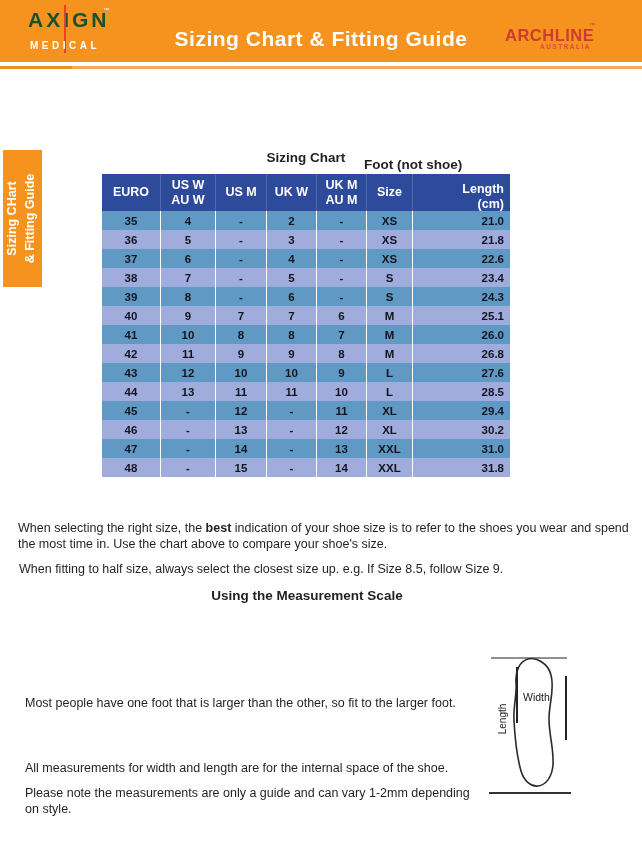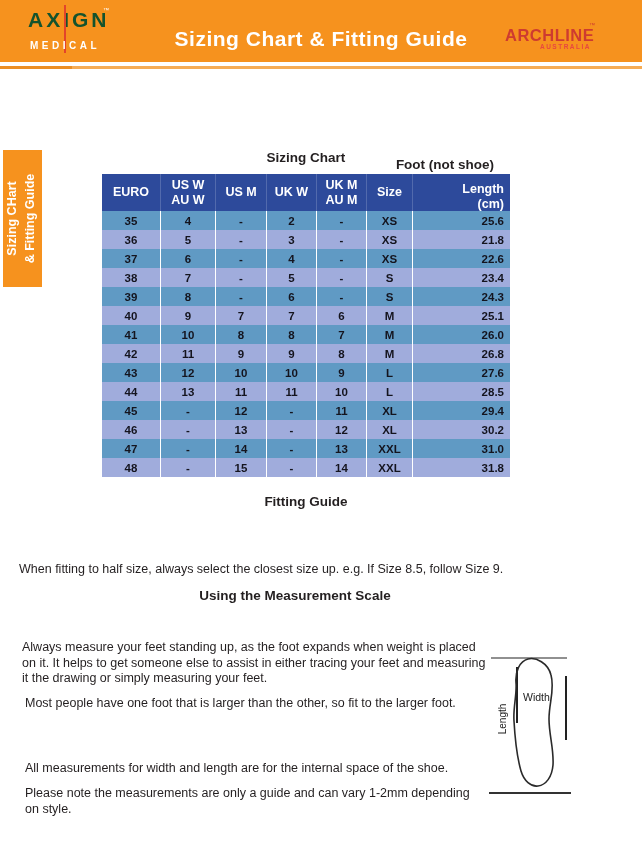--- a/index.html
+++ b/index.html
@@ -29,42 +29,42 @@
   .header-underline-left{position:absolute;left:0;top:66px;width:72px;height:2.5px;background:#EC8F25;}
   .header-underline-right{position:absolute;left:72px;top:66px;width:570px;height:2.5px;background:#F6AC55;}
 
   
   .side-tab{position:absolute;left:3px;top:150px;width:39px;height:137px;background:var(--orange);}
   .side-tab-label{position:absolute;left:-49px;top:49px;width:137px;height:39px;transform:rotate(-90deg);
                   color:#fff;font-weight:bold;font-size:12.5px;line-height:1.45;text-align:center;white-space:pre-line;}
 
   
   .chart-title{position:absolute;left:102px;top:150px;width:408px;text-align:center;font-size:13.5px;font-weight:bold;}
-  .foot-note{position:absolute;left:380px;top:157px;width:130px;text-align:center;font-size:13.5px;font-weight:bold;}
+  .foot-note{position:absolute;left:364px;top:157px;width:130px;text-align:left;font-size:13.5px;font-weight:bold;}
   .sizing-table{position:absolute;left:102px;top:174px;width:450px;}
   .tr{display:grid;grid-template-columns:58px 55px 51px 50px 50px 46px 98px;}
   .tr.head{height:37px;}
   .tr.body{height:19px;}
   .td{display:flex;align-items:center;justify-content:center;font-weight:bold;font-size:11.5px;
       color:#14141E;border-left:1px solid #fff;box-sizing:border-box;}
   .td:first-child{border-left:none;}
   .td:last-child{justify-content:flex-end;padding-right:6px;}
   .th{flex-direction:column;background:var(--header-blue);color:#fff;font-size:12.5px;line-height:1.15;
       border-left:1px solid rgba(255,255,255,0.18);justify-content:center;}
   .th:last-child{align-items:flex-end;padding-right:6px;}
   .tr.odd .td:not(.th){background:var(--row-teal);text-align:right;}
   .tr.even .td:not(.th){background:var(--row-lav);}
 
   
   .h2{position:absolute;font-size:13.5px;font-weight:bold;text-align:center;width:612px;left:0;}
   .para{position:absolute;font-size:12.5px;line-height:15.5px;white-space:pre-line;}
   .fitting-heading{top:494px;}
   .p1{left:18px;top:521px;}
   .p2{left:19px;top:562px;}
-  .measurement-heading{top:588px;width:590px;}
+  .measurement-heading{top:588px;width:590px;padding-left:12px;}
   .p3{left:22px;top:615px;}
   .p4{left:22px;top:640px;}
   .p5{left:25px;top:696px;}
   .p6{left:25px;top:761px;}
   .p7{left:25px;top:786px;}
 
   
   .fd-topline{position:absolute;left:491px;top:657px;width:76px;height:2px;background:#909090;}
   .fd-bottomline{position:absolute;left:489px;top:792px;width:82px;height:2px;background:#333;}
   .fd-left-vline{position:absolute;left:516px;top:667px;width:1.5px;height:56px;background:#222;}
@@ -126,21 +126,21 @@
           <div>(cm)</div>
         </div>
       </div>
       <div class="tr body odd">
         <div class="td">35</div>
         <div class="td">4</div>
         <div class="td">-</div>
         <div class="td">2</div>
         <div class="td">-</div>
         <div class="td">XS</div>
-        <div class="td">25.6</div>
+        <div class="td">21.0</div>
       </div>
       <div class="tr body even">
         <div class="td">36</div>
         <div class="td">5</div>
         <div class="td">-</div>
         <div class="td">3</div>
         <div class="td">-</div>
         <div class="td">XS</div>
         <div class="td">21.8</div>
       </div>
@@ -247,27 +247,25 @@
         <div class="td">48</div>
         <div class="td">-</div>
         <div class="td">15</div>
         <div class="td">-</div>
         <div class="td">14</div>
         <div class="td">XXL</div>
         <div class="td">31.8</div>
       </div>
     </div>
 
-  <div class="h2 fitting-heading">Fitting Guide</div>
+  <div class="para p1"><span>When selecting the right size, the </span><b>best</b><span> indication of your shoe size is to refer to the shoes you wear and spend
+the most time in. Use the chart above to compare your shoe's size.</span></div>
   <div class="para p2">When fitting to half size, always select the closest size up. e.g. If Size 8.5, follow Size 9.</div>
 
   <div class="h2 measurement-heading">Using the Measurement Scale</div>
-  <div class="para p4">Always measure your feet standing up, as the foot expands when weight is placed
-on it. It helps to get someone else to assist in either tracing your feet and measuring
-it the drawing or simply measuring your feet.</div>
   <div class="para p5">Most people have one foot that is larger than the other, so fit to the larger foot.</div>
   <div class="para p6">All measurements for width and length are for the internal space of the shoe.</div>
   <div class="para p7">Please note the measurements are only a guide and can vary 1-2mm depending
 on style.</div>
 
   <div class="fd-topline"></div>
   <div class="fd-bottomline"></div>
   <div class="fd-left-vline"></div>
   <div class="fd-right-vline"></div>
   <div class="fd-length">Length</div>

